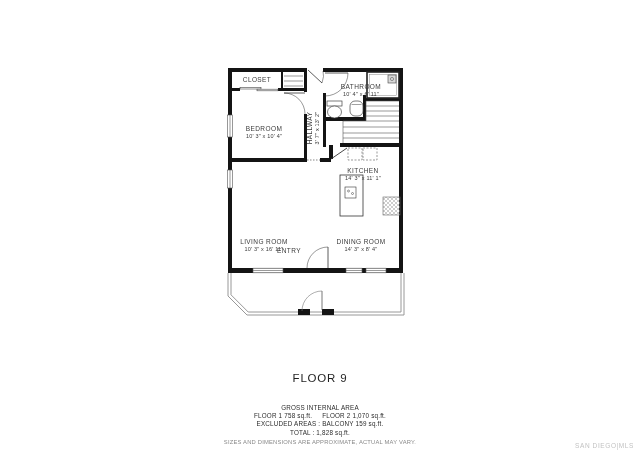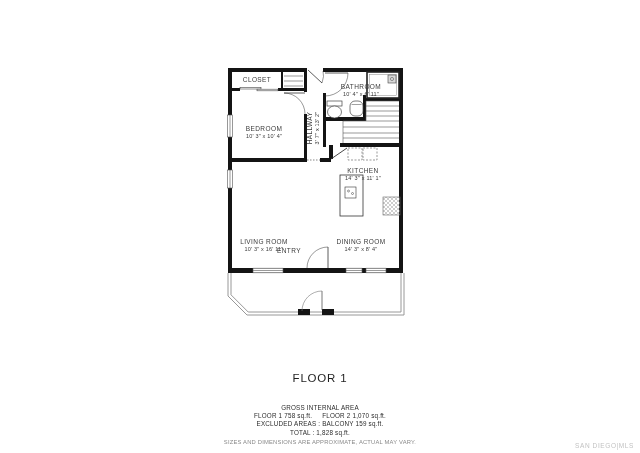--- a/index.html
+++ b/index.html
@@ -205,21 +205,21 @@
 
 <div class="room-label" style="left:289px;top:251px">
   <div class="room-name">ENTRY</div>
 </div>
 
 <div class="room-label" style="left:361px;top:246px">
   <div class="room-name">DINING ROOM</div>
   <div class="room-dims">14' 3" x 8' 4"</div>
 </div>
 
-<div class="floor-title">FLOOR 1</div>
+<div class="floor-title">FLOOR 9</div>
 
 <div class="footer">
   <div class="footer-line">GROSS INTERNAL AREA</div>
   <div class="footer-line">
     <span>FLOOR 1 758 sq.ft.</span><span class="gap"></span><span>FLOOR 2 1,070 sq.ft.</span>
   </div>
   <div class="footer-line">EXCLUDED AREAS :  BALCONY 159 sq.ft.</div>
   <div class="footer-line">TOTAL :  1,828 sq.ft.</div>
   <div class="disclaimer">SIZES AND DIMENSIONS ARE APPROXIMATE, ACTUAL MAY VARY.</div>
 </div>

